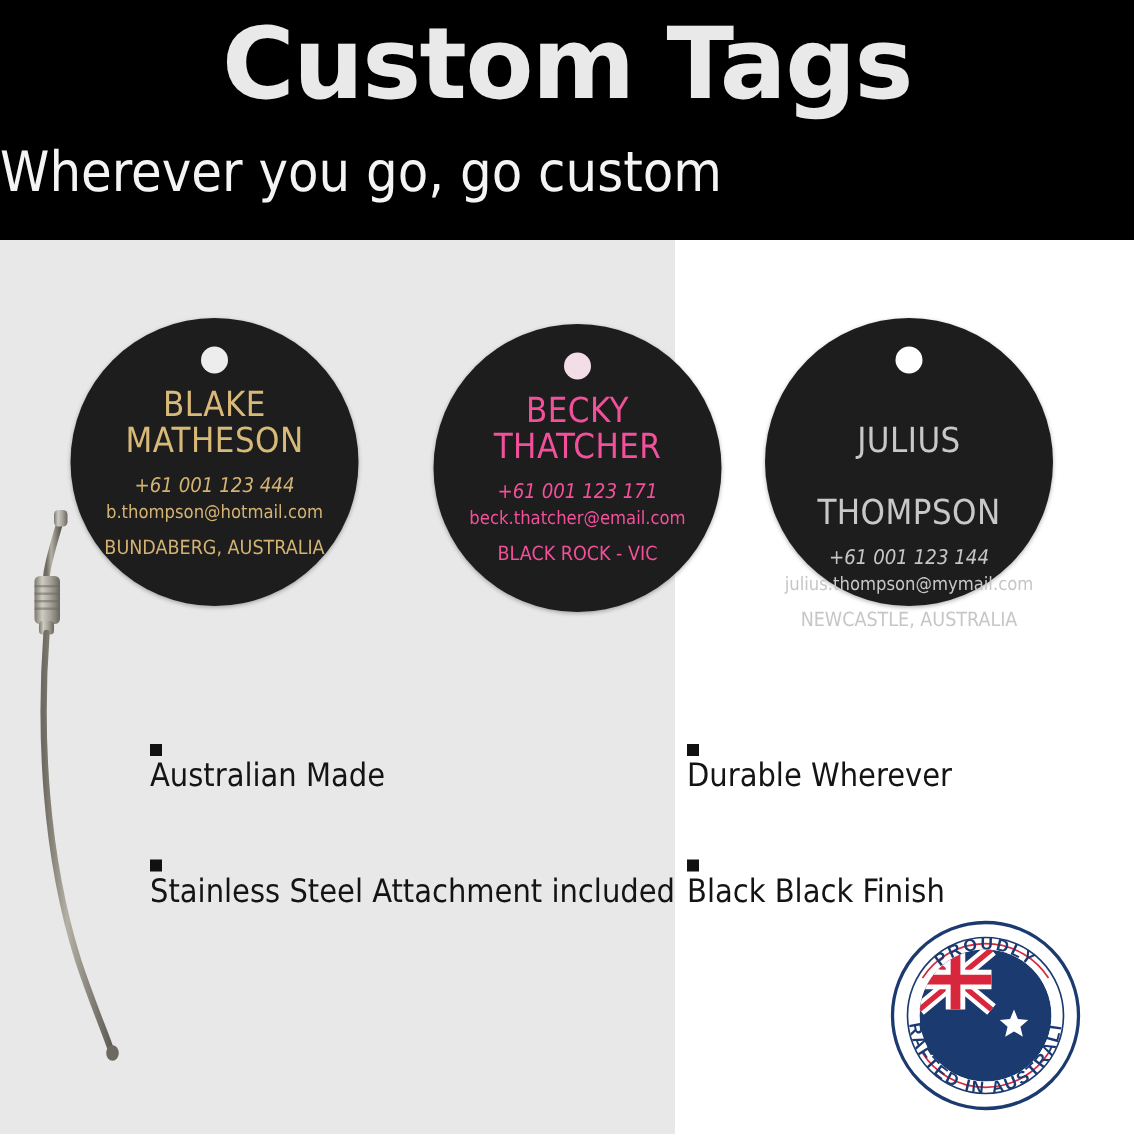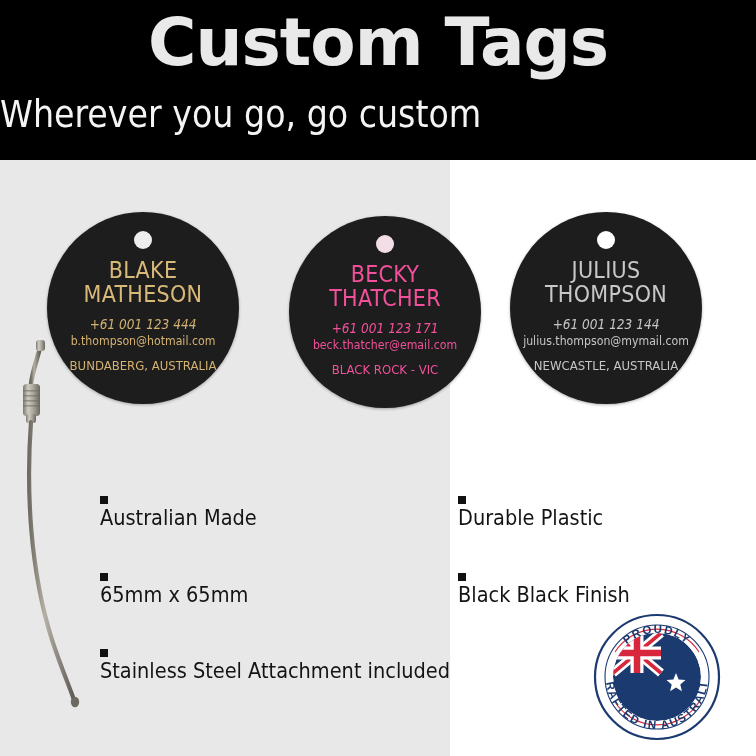--- a/index.html
+++ b/index.html
@@ -134,21 +134,21 @@
   #tag-1 .tag-name { color: #d9b978; }
   #tag-1 .tag-phone, #tag-1 .tag-email, #tag-1 .tag-loc { color: #d4b271; }
 
   
   #tag-2 { left: 289px; top: 216px; }
   #tag-2 .tag-name { color: #f2509a; }
   #tag-2 .tag-phone, #tag-2 .tag-email, #tag-2 .tag-loc { color: #f2509a; }
 
   
   #tag-3 { left: 510px; top: 212px; }
-  #tag-3 .tag-name { color: #c8c8c8; }
+  #tag-3 .tag-name { color: #c8c8c8; margin-top: 24px; }
   #tag-3 .tag-phone, #tag-3 .tag-email, #tag-3 .tag-loc { color: #c6c6c6; }
 
   
   .cable-wrap {
     position: absolute;
     left: 0px;
     top: 340px;
     width: 110px;
     height: 370px;
   }
@@ -271,32 +271,28 @@
     </svg>
   </div>
 
   <div class="bullet-col" id="bullets-left">
     <div class="bullet-item">
       <span class="bullet-mark"></span>
       <span class="bullet-label">Australian Made</span>
     </div>
     <div class="bullet-item">
       <span class="bullet-mark"></span>
-      <span class="bullet-label">65mm x 65mm</span>
-    </div>
-    <div class="bullet-item">
-      <span class="bullet-mark"></span>
       <span class="bullet-label">Stainless Steel Attachment included</span>
     </div>
   </div>
 
   <div class="bullet-col" id="bullets-right">
     <div class="bullet-item">
       <span class="bullet-mark"></span>
-      <span class="bullet-label">Durable Plastic</span>
+      <span class="bullet-label">Durable Wherever</span>
     </div>
     <div class="bullet-item">
       <span class="bullet-mark"></span>
       <span class="bullet-label">Black Black Finish</span>
     </div>
   </div>
 
   <div class="badge">
     <svg width="130" height="130" viewBox="0 0 130 130">
       <defs>

